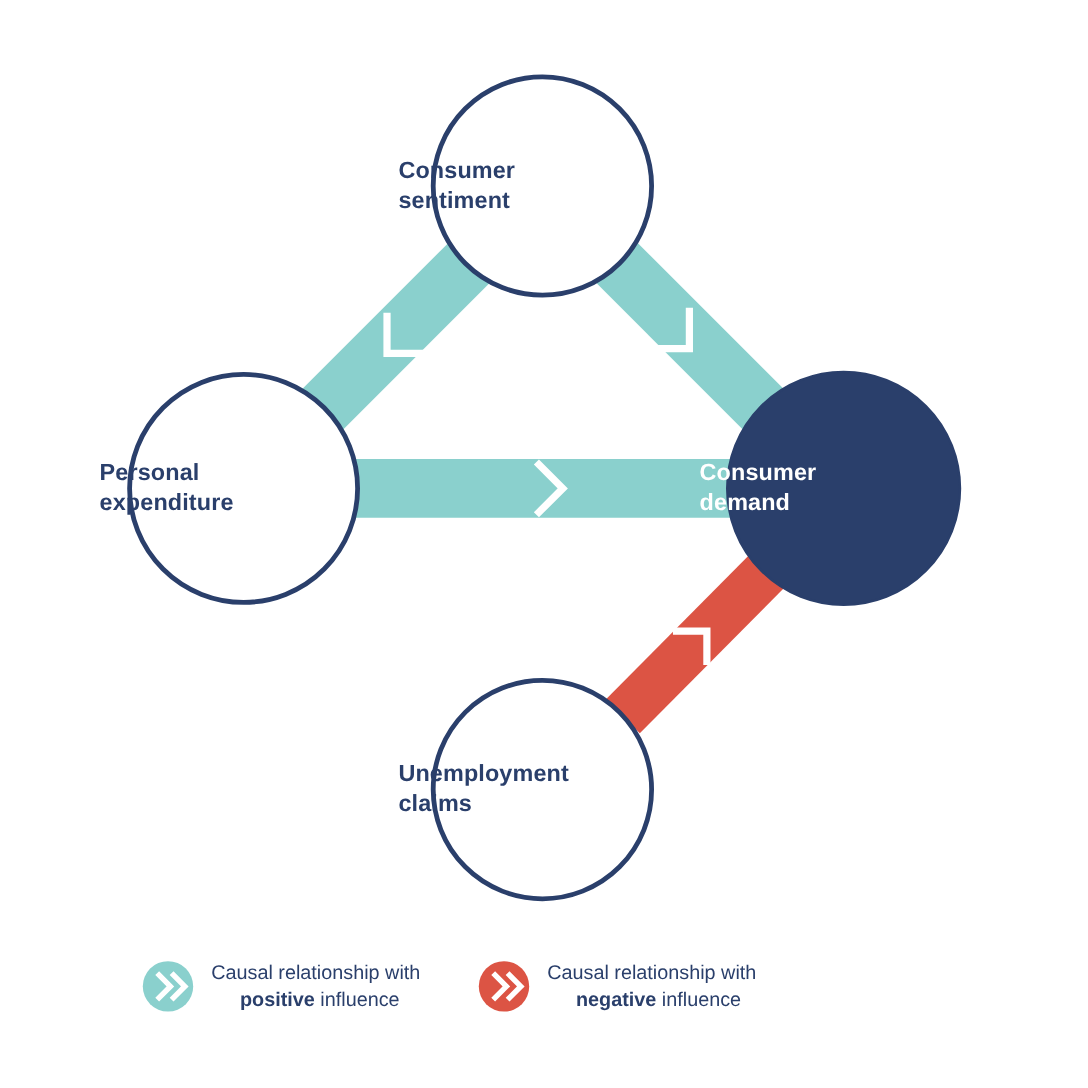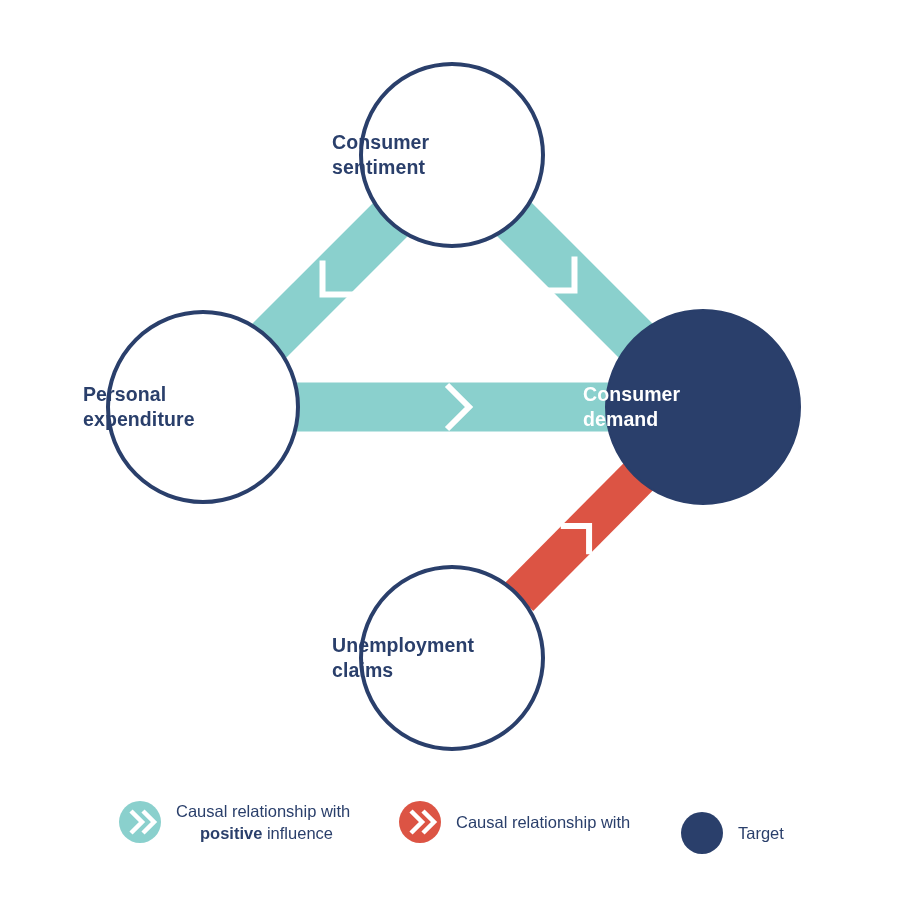--- a/index.html
+++ b/index.html
@@ -136,27 +136,22 @@
     </div>
 
     <div class="legend-item" id="legend-negative">
       <svg class="legend-icon" viewBox="0 0 44 44">
         <circle cx="22" cy="22" r="21" fill="#dc5444"></circle>
         <polyline points="13,11 24,22 13,33" fill="none" stroke="#ffffff" stroke-width="4.5" stroke-linejoin="miter" stroke-linecap="butt"></polyline>
         <polyline points="25,11 36,22 25,33" fill="none" stroke="#ffffff" stroke-width="4.5" stroke-linejoin="miter" stroke-linecap="butt"></polyline>
       </svg>
       <div class="legend-text">
         <span class="line">Causal relationship with</span>
+        <span class="line">
+          <span class="strong">negative</span><span> influence</span>
+        </span>
       </div>
     </div>
 
-    <div class="legend-item" id="legend-target">
-      <svg class="legend-icon" viewBox="0 0 44 44">
-        <circle cx="22" cy="22" r="21" fill="#2a3f6b"></circle>
-      </svg>
-      <div class="legend-text">
-        <span class="line">Target</span>
-      </div>
-    </div>
 
   </div>
 
 </div>
 
 </body></html>

